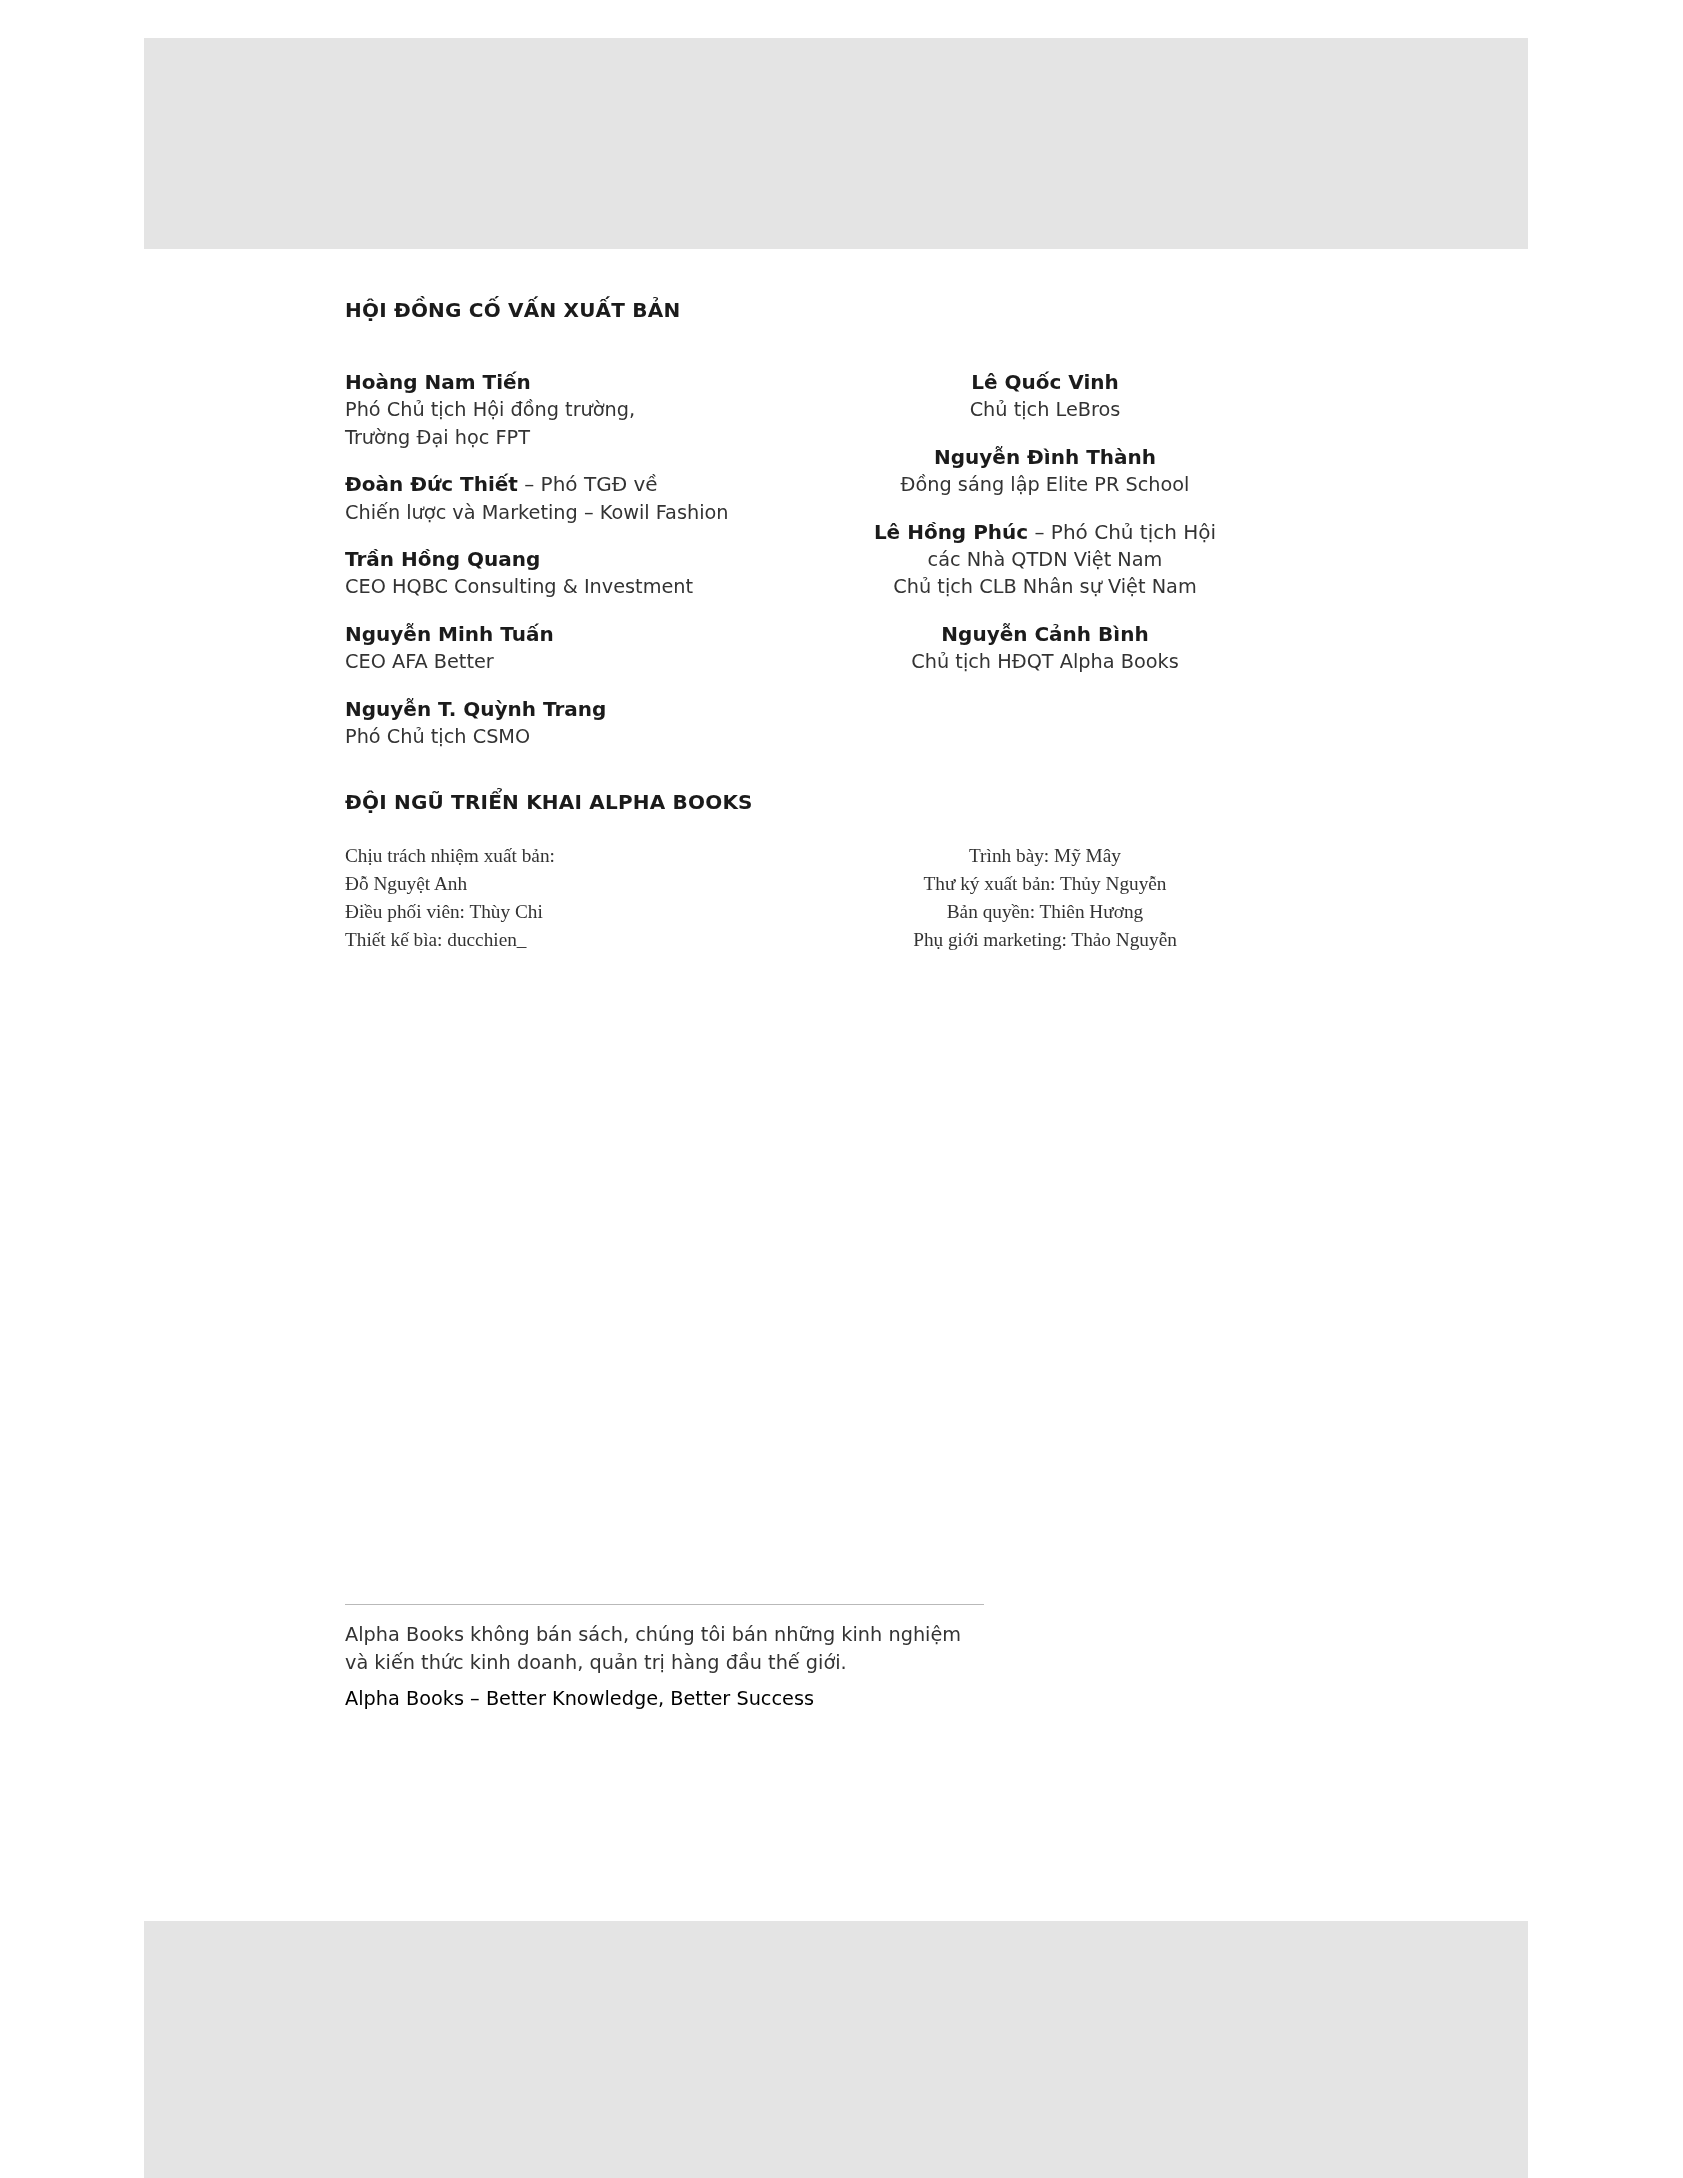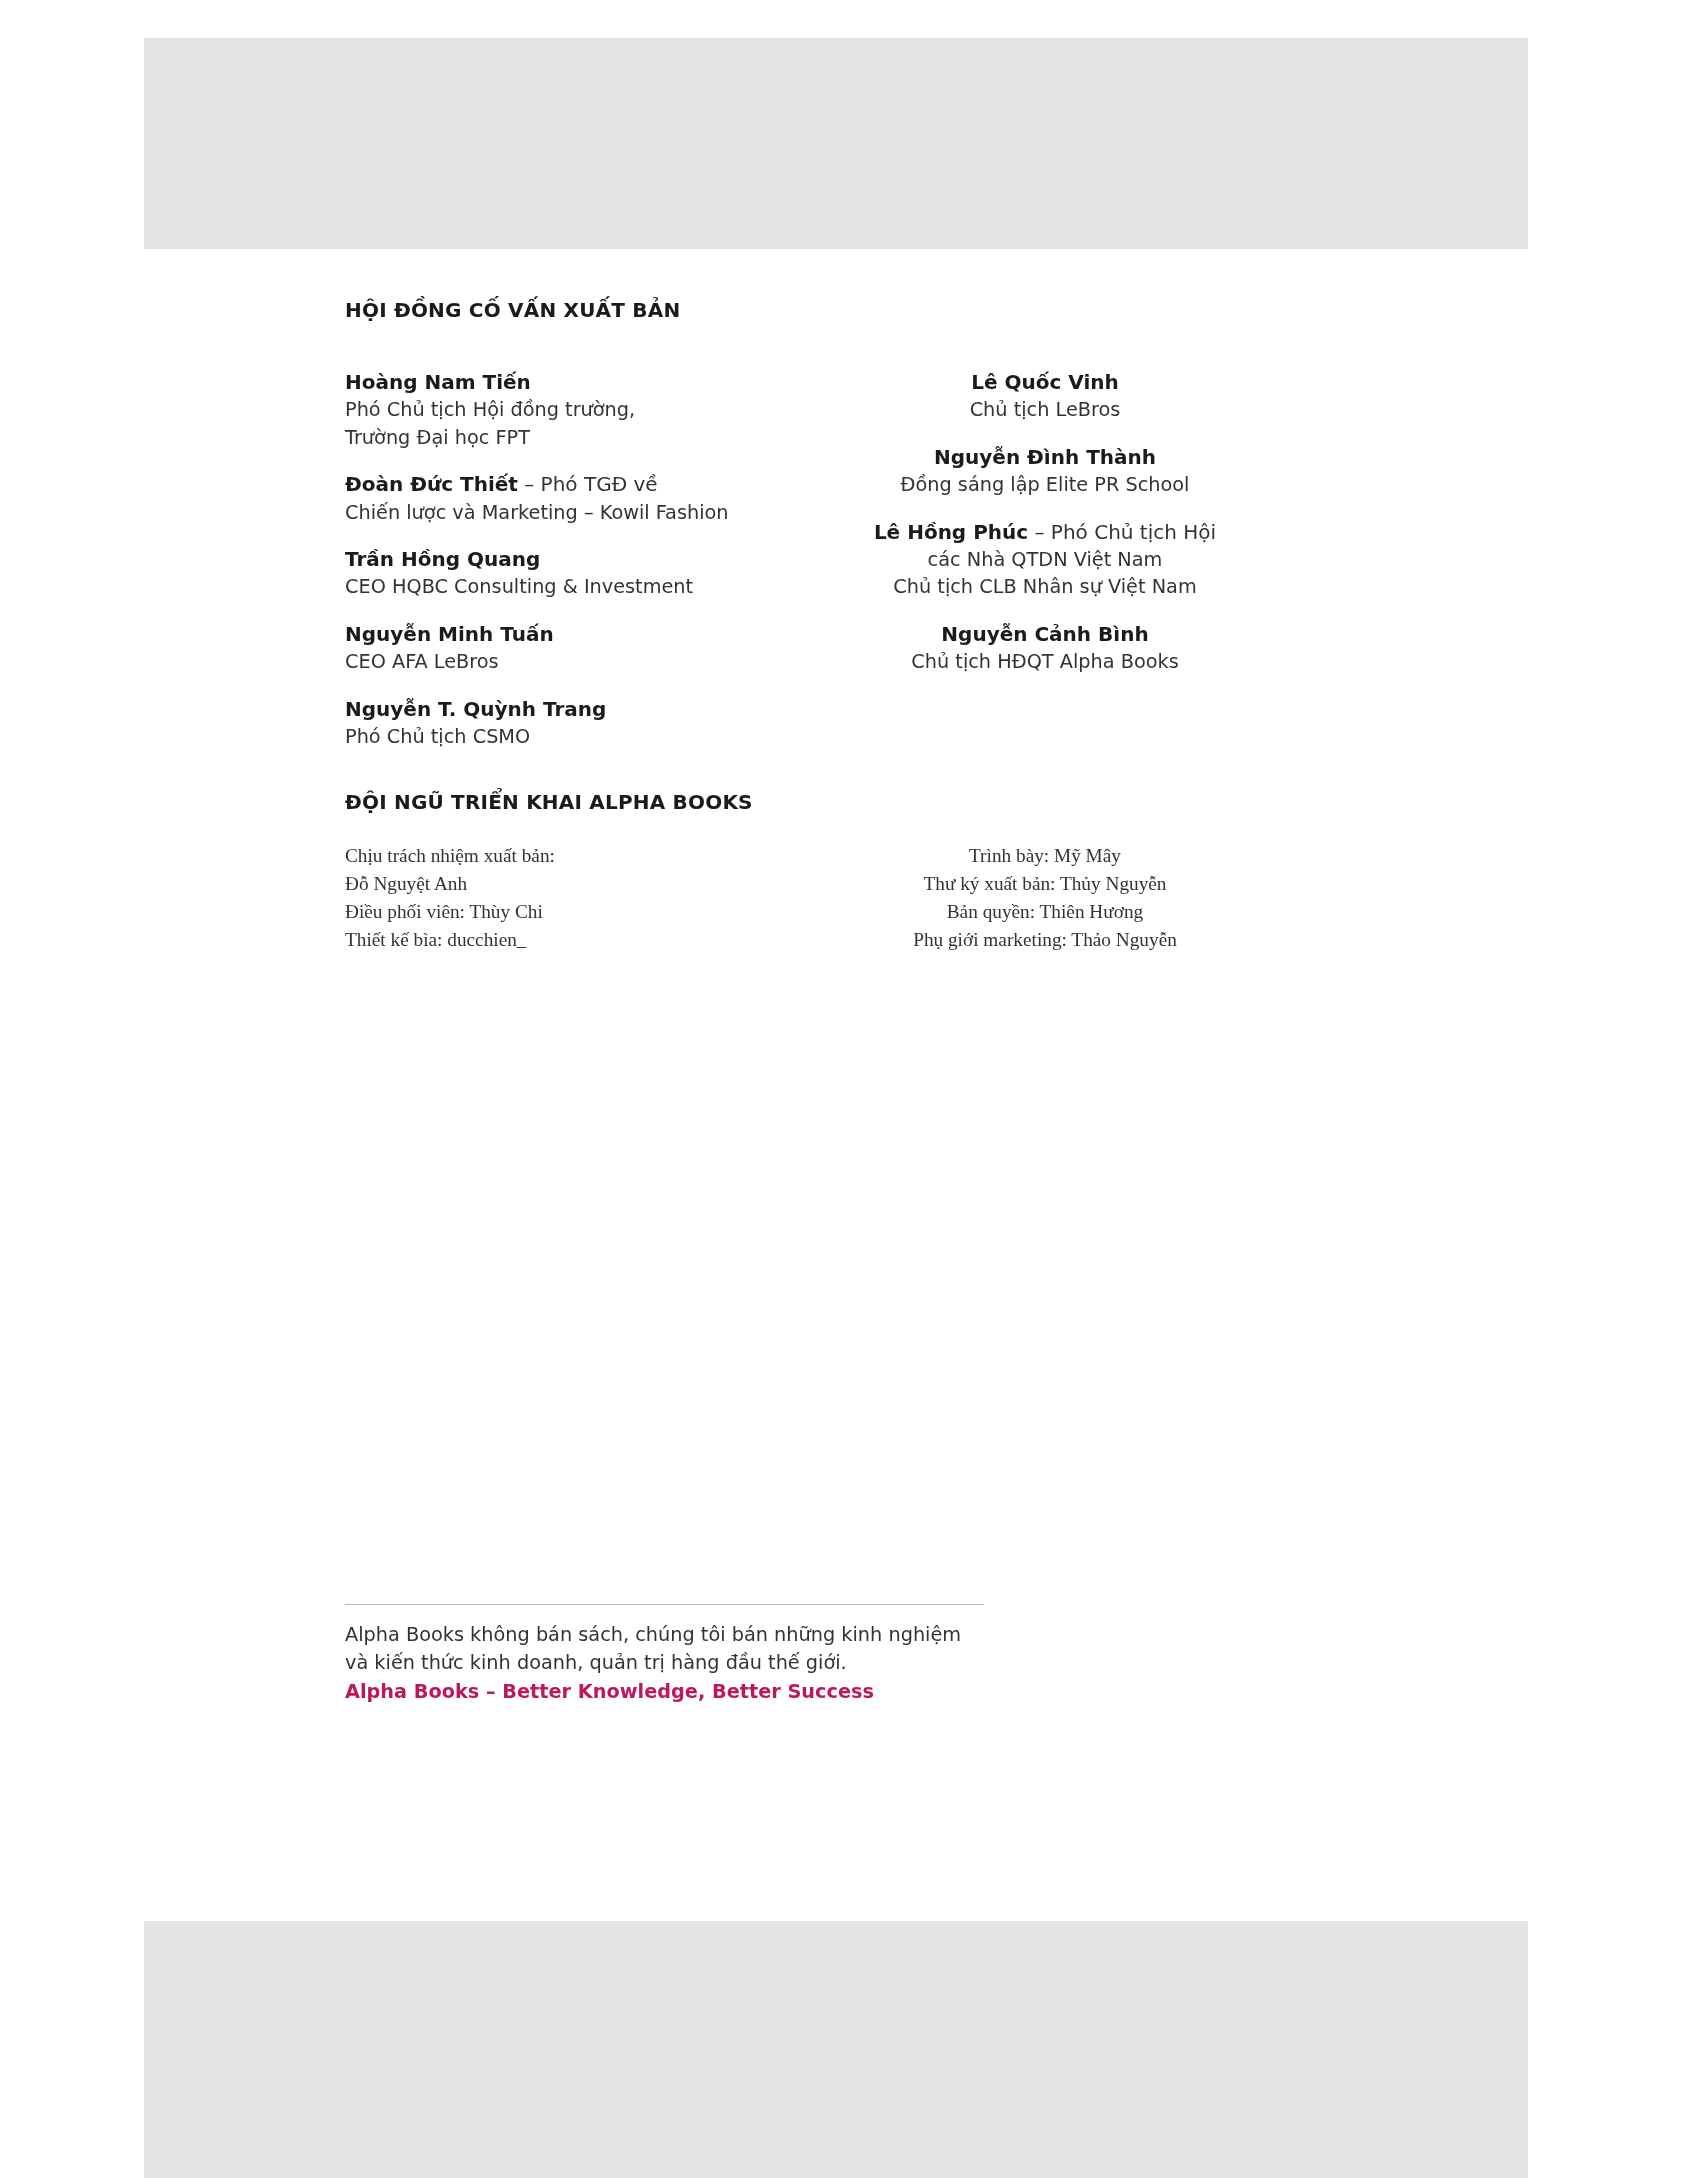--- a/index.html
+++ b/index.html
@@ -119,23 +119,23 @@
     margin: 0 0 16px 0;
     width: 639px;
   }
   .footnote p {
     margin: 0;
     font-size: 19.3px;
     color: #333333;
     line-height: 1.45;
   }
   .footnote p.tagline {
-    font-weight: bold;
-    color: #be185d;
-    margin-top: 1px;
+    font-weight: normal;
+    color: #000000;
+    margin-top: 8px;
   }
 </style>
 </head>
 <body>
 
 <div class="page">
 
   <div class="band band-top"></div>
 
   <div class="content">
@@ -157,21 +157,21 @@
           <div class="role">Chiến lược và Marketing – Kowil Fashion</div>
         </div>
 
         <div class="entry">
           <div class="name"><span>Trần Hồng Quang</span><span class="role-inline"></span></div>
           <div class="role">CEO HQBC Consulting &amp; Investment</div>
         </div>
 
         <div class="entry">
           <div class="name"><span>Nguyễn Minh Tuấn</span><span class="role-inline"></span></div>
-          <div class="role">CEO AFA LeBros</div>
+          <div class="role">CEO AFA Better</div>
         </div>
 
         <div class="entry">
           <div class="name"><span>Nguyễn T. Quỳnh Trang</span><span class="role-inline"></span></div>
           <div class="role">Phó Chủ tịch CSMO</div>
         </div>
 
       </div>
 
       <div class="col right">

